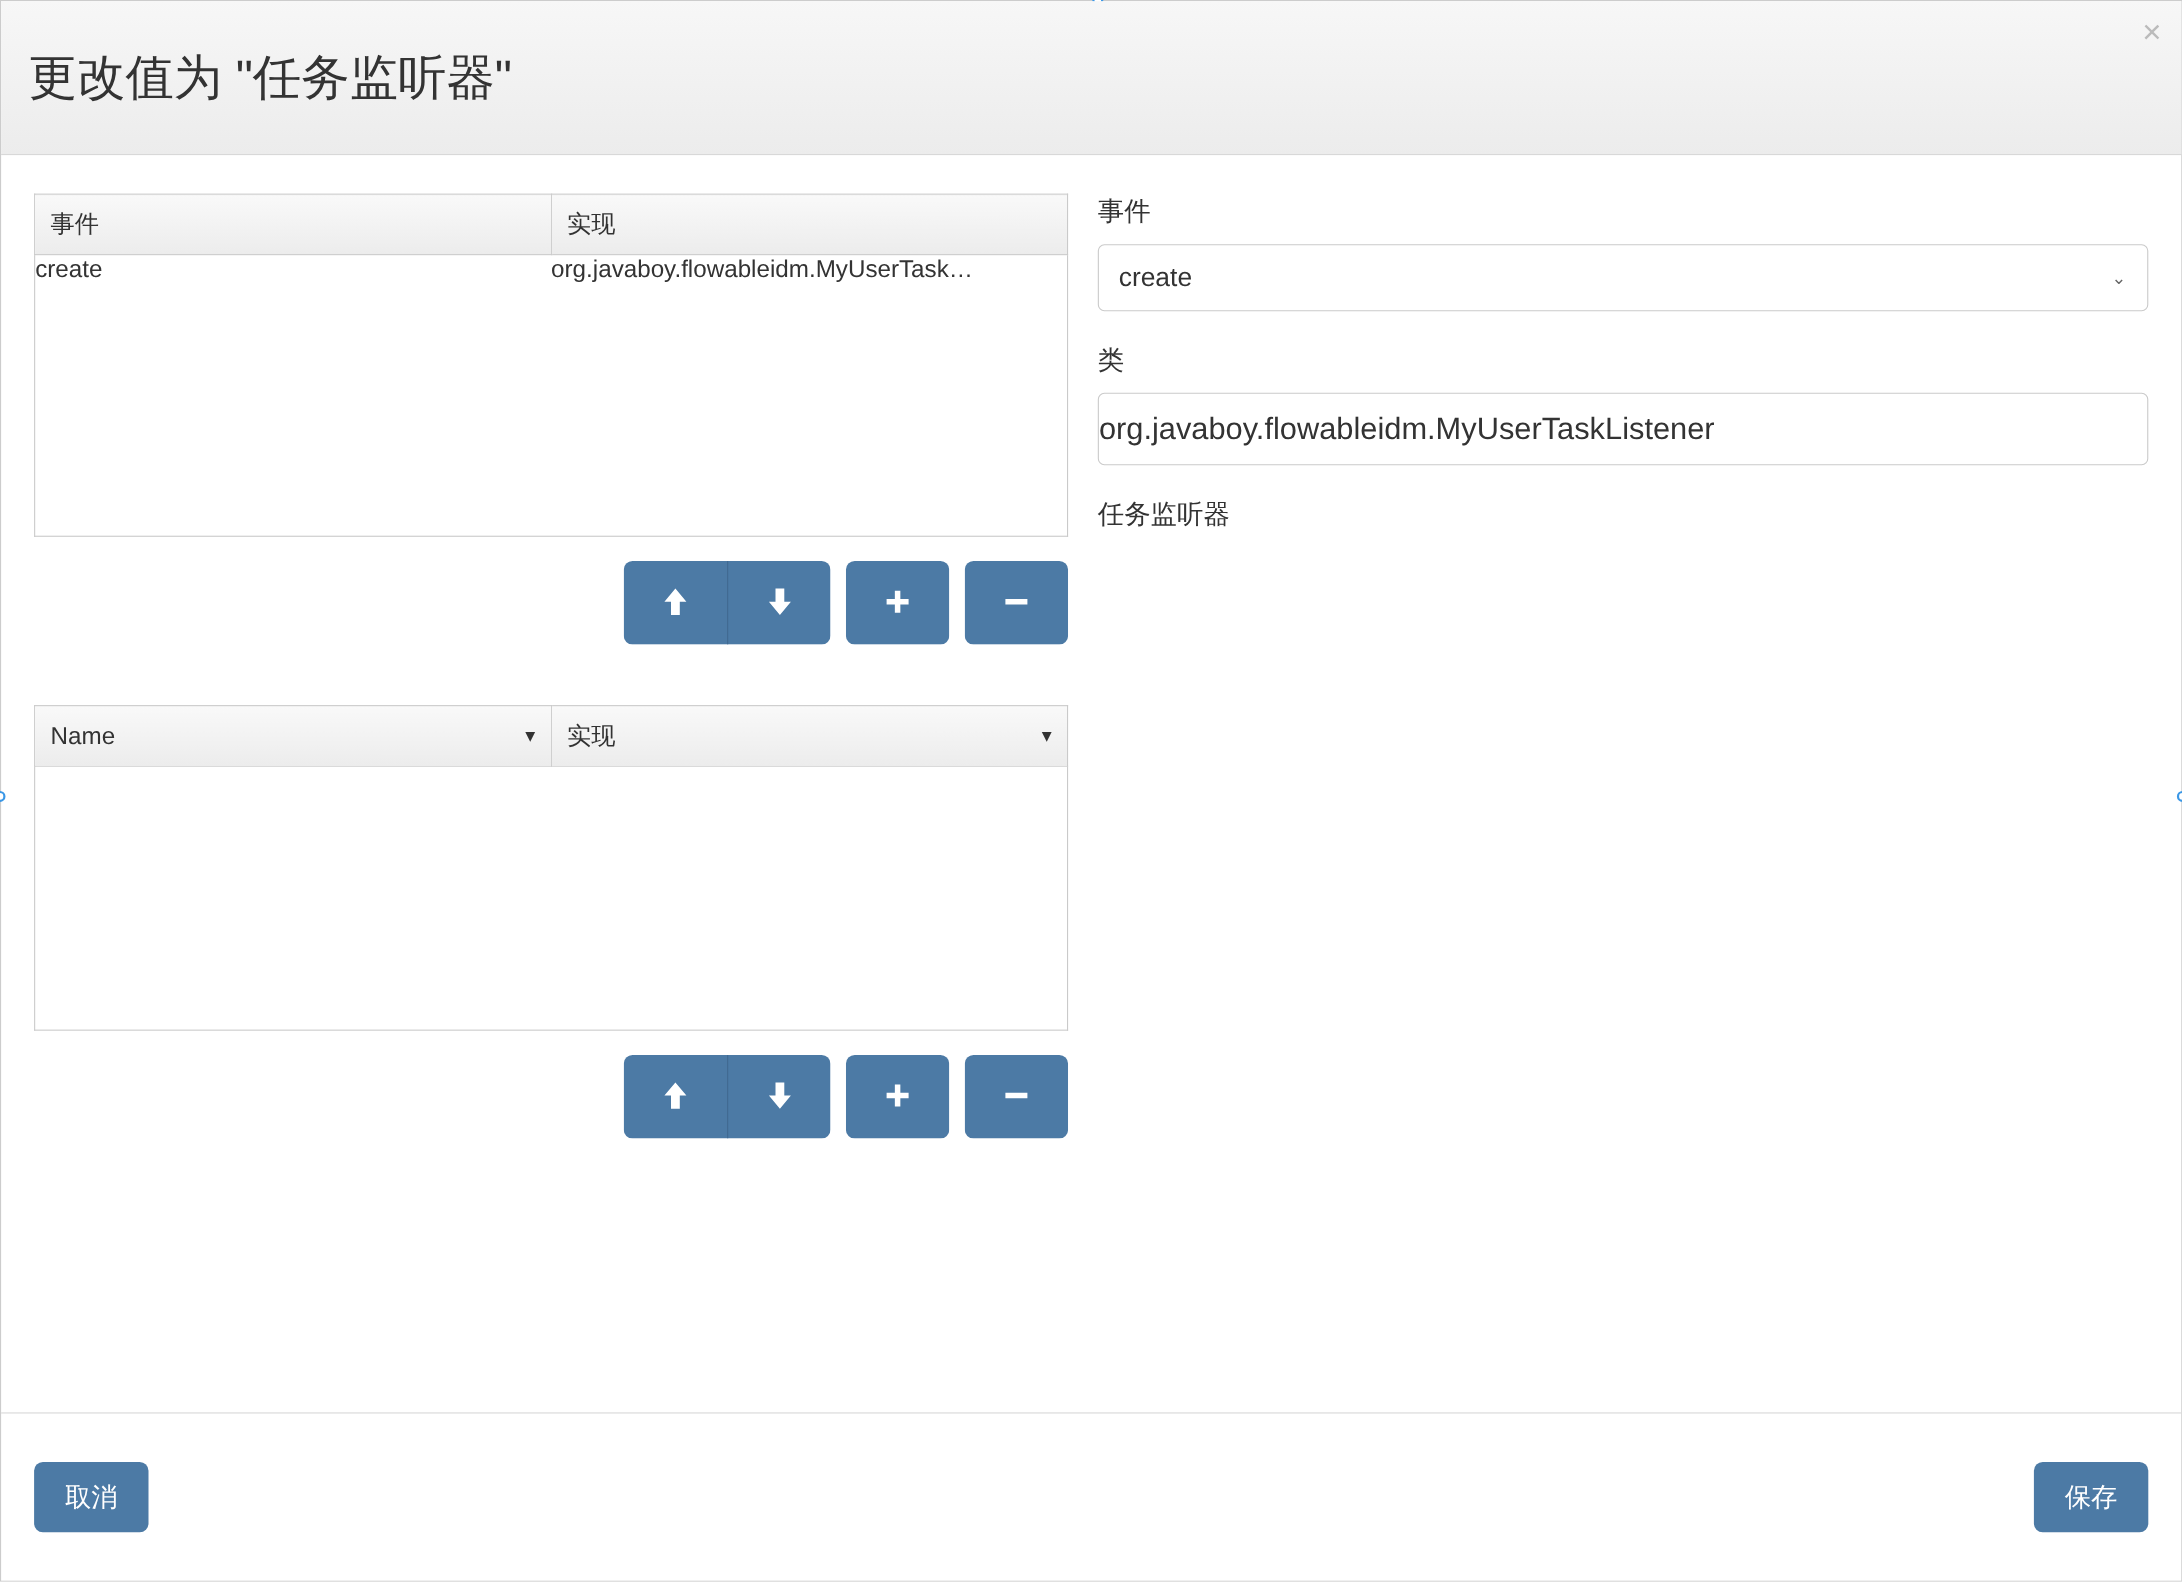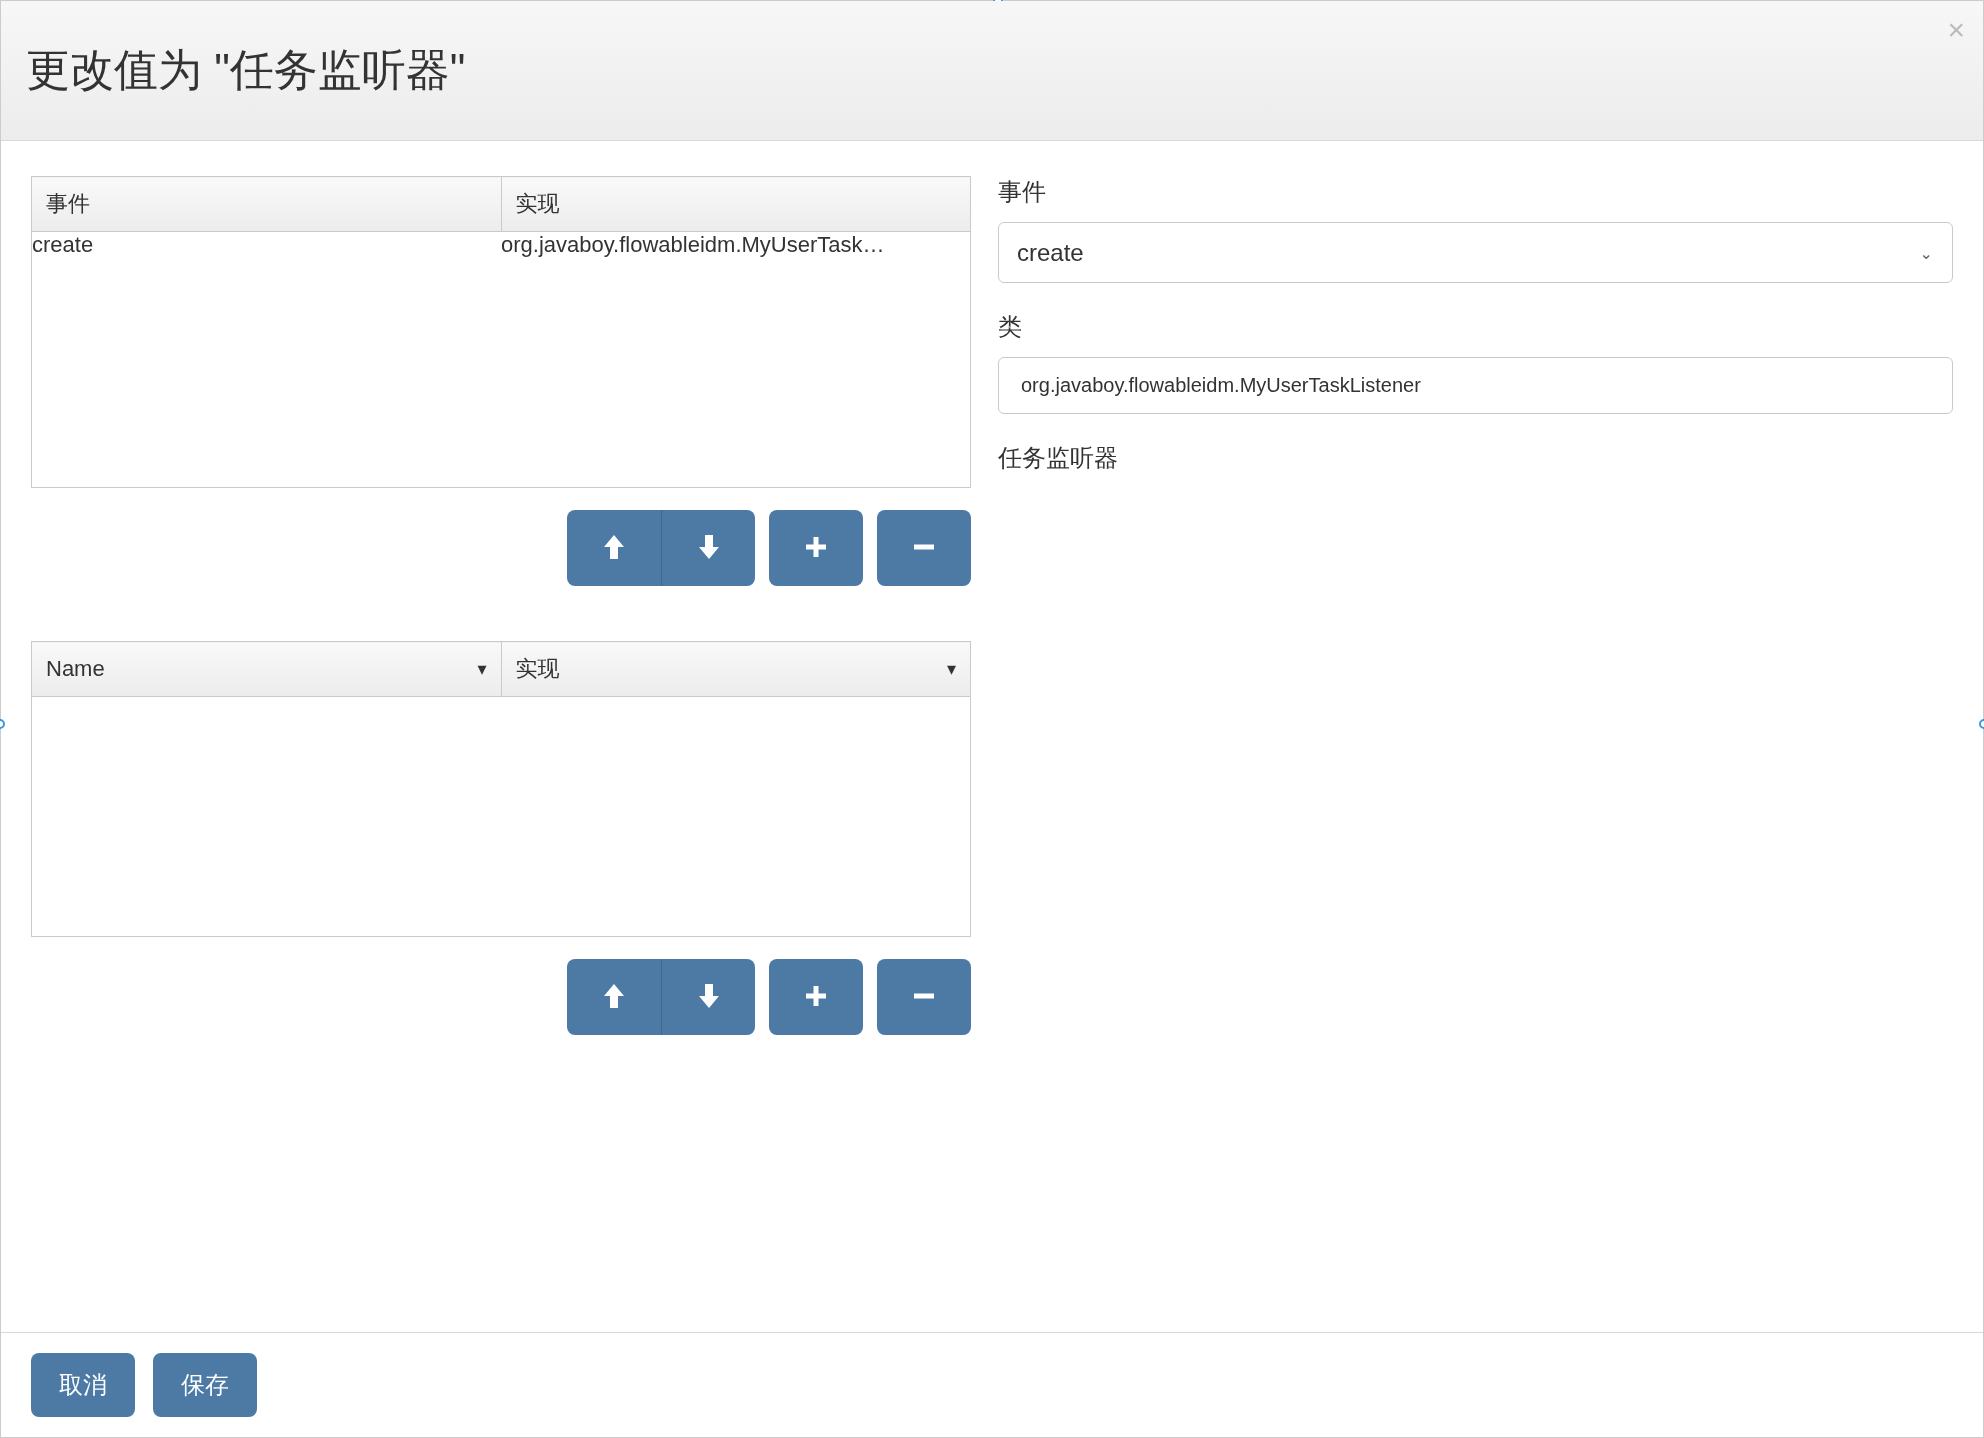--- a/index.html
+++ b/index.html
@@ -135,22 +135,22 @@
     .form-label {
       display: block;
       font-size: 24px;
       margin-bottom: 14px;
       color: #333;
     }
     .form-control {
       width: 100%;
       border: 1px solid #cacaca;
       border-radius: 6px;
-      padding: 16px 22px;
-      font-size: 20px;
+      padding: 16px 0;
+      font-size: 28px;
       color: #333;
       font-family: inherit;
       background: #fff;
     }
     .form-control::placeholder { color: #9a9a9a; }
     .form-select {
       width: 100%;
       border: 1px solid #cacaca;
       border-radius: 6px;
       padding: 16px 18px;
@@ -172,23 +172,23 @@
       color: #666;
       font-size: 16px;
     }
     .no-fields {
       font-size: 24px;
       color: #333;
       margin-top: 4px;
     }
     .dialog-footer {
       border-top: 1px solid #d8d8d8;
-      padding: 20px 30px;
-      display: flex;
-      justify-content: flex-start;
+      padding: 44px 30px;
+      display: flex;
+      justify-content: space-between;
       gap: 18px;
     }
     .footer-btn {
       background: #4c7aa5;
       color: #fff;
       border: none;
       border-radius: 8px;
       padding: 16px 28px;
       font-size: 24px;
       cursor: pointer;

